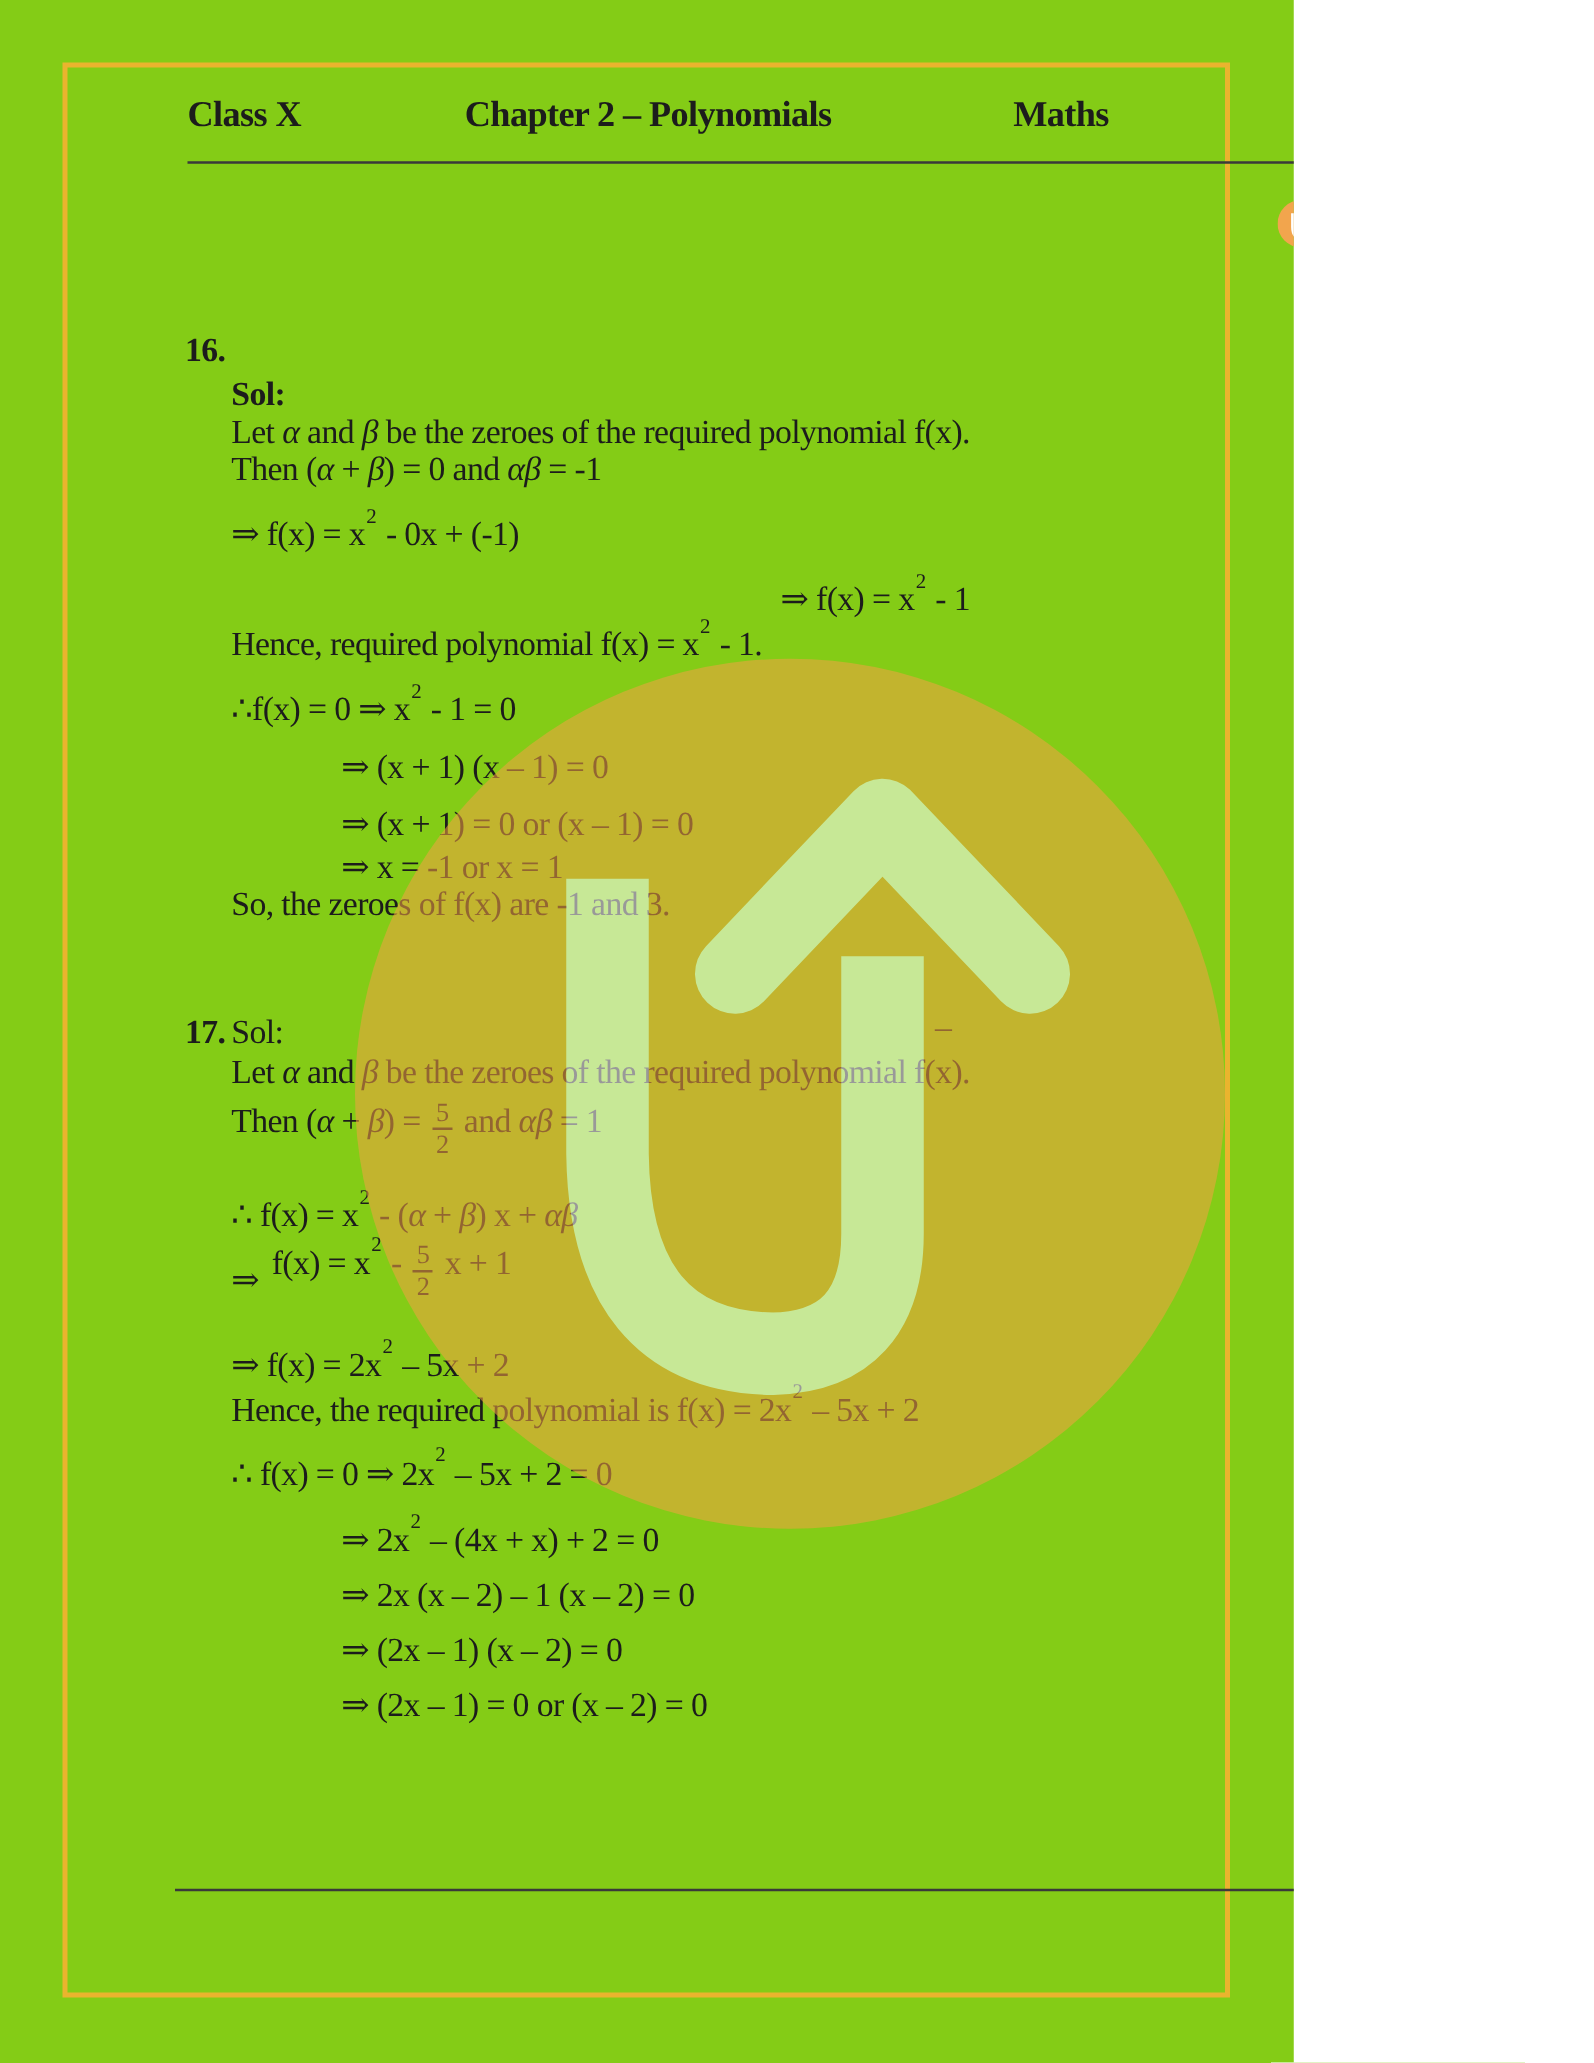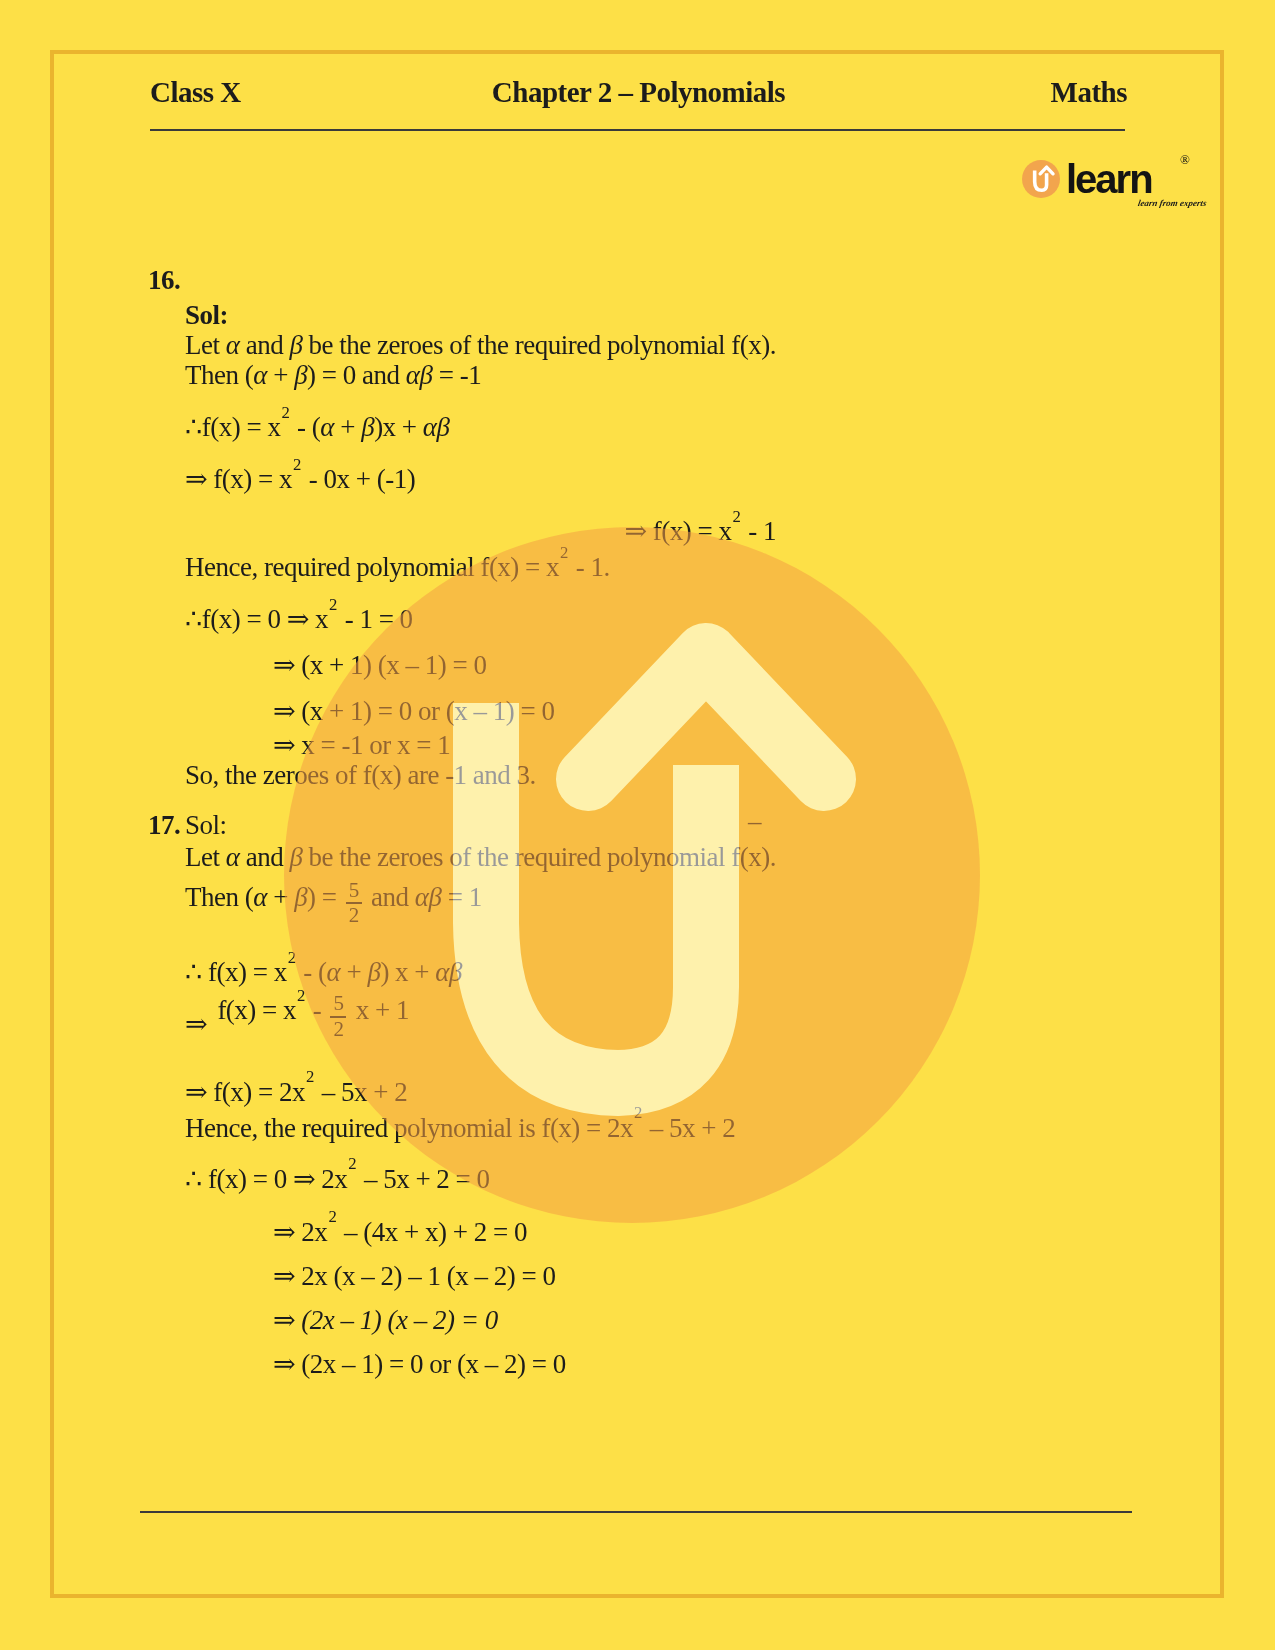--- a/index.html
+++ b/index.html
@@ -2,21 +2,21 @@
 <html style="--border: #EAB42E; --text: #1C1C1C; --rule: #3A3A3A; --watermark_circle: #F5A143; --watermark_glyph: #FFFFFF; --logo_circle: #F2A54D; --logo_text: #141414;"><head>
 <meta charset="utf-8">
 <style>
   :root{
     --border:#EAB42E; --text:#1C1C1C; --rule:#3A3A3A;
     --watermark_circle:#F5A143; --watermark_glyph:#FFFFFF;
     --logo_circle:#F2A54D; --logo_text:#141414;
   }
   html,body{margin:0;padding:0;background:#fff;}
   .page{
-    position:relative; width:1275px; height:1650px; background:#fde047;
+    position:relative; width:1035px; height:1650px; background:#84cc16;
     font-family:"Liberation Serif","DejaVu Serif",serif;
     color:var(--text); font-size:27px; letter-spacing:-0.5px; overflow:hidden;
   }
   .frame{position:absolute; left:50px; top:50px; right:51px; bottom:52px;
     border:4px solid var(--border); pointer-events:none;}
   
   .header{position:absolute; left:150px; right:148px; top:76px; height:32px; font-weight:bold; font-size:29px;}
   .h-left{position:absolute; left:0; top:0;}
   .h-center{position:absolute; left:0; right:0; text-align:center; top:0;}
   .h-right{position:absolute; right:0; top:0;}
@@ -76,21 +76,20 @@
     <span class="tagline">learn from experts</span>
   </div>
 
 
   <div class="section" style="top:265px">
     <span class="qnum">16.</span>
     <div class="sol-label" style="margin-top:35px">Sol:</div>
     <div>
         <div class="line">Let <i class="gk">α</i> and <i class="gk">β</i> be the zeroes of the required polynomial f(x).</div>
         <div class="line">Then (<i class="gk">α</i> + <i class="gk">β</i>) = 0 and <i class="gk">α</i><i class="gk">β</i> = -1</div>
-        <div class="line" style="margin-top: 16px;">∴f(x) = x<sup>2</sup> - (<i class="gk">α</i> + <i class="gk">β</i>)x + <i class="gk">α</i><i class="gk">β</i></div>
         <div class="line" style="margin-top: 16px;">⇒ f(x) = x<sup>2</sup> - 0x + (-1)</div>
         <div class="line" style="margin-top: 16px; text-align: right;">⇒ f(x) = x<sup>2</sup> - 1</div>
         <div class="line">Hence, required polynomial f(x) = x<sup>2</sup> - 1.</div>
         <div class="line" style="margin-top: 16px;">∴f(x) = 0 ⇒ x<sup>2</sup> - 1 = 0</div>
         <div class="line ind1" style="margin-top: 16px;">⇒ (x + 1) (x – 1) = 0</div>
         <div class="line ind1" style="margin-top: 16px;">⇒ (x + 1) = 0 or (x – 1) = 0</div>
         <div class="line ind1" style="margin-top: 4px;">⇒ x = -1 or x = 1</div>
         <div class="line">So, the zeroes of f(x) are -1 and 3.</div>
       </div>
   </div>
@@ -101,21 +100,21 @@
     <div>
         <div class="line" style="margin-top: 2px;">Let <i class="gk">α</i> and <i class="gk">β</i> be the zeroes of the required polynomial f(x).</div>
         <div class="line" style="margin-top: 8px;">Then (<i class="gk">α</i> + <i class="gk">β</i>) = <span class="frac"><span class="fnum">5</span><span class="fden">2</span></span> and <i class="gk">α</i><i class="gk">β</i> = 1</div>
         <div class="line" style="margin-top: 25px;">∴ f(x) = x<sup>2</sup> - (<i class="gk">α</i> + <i class="gk">β</i>) x + <i class="gk">α</i><i class="gk">β</i></div>
         <div class="line" style="margin-top: 2px;"><span class="drop">⇒</span> f(x) = x<sup>2</sup> - <span class="frac"><span class="fnum">5</span><span class="fden">2</span></span> x + 1</div>
         <div class="line" style="margin-top: 31px;">⇒ f(x) = 2x<sup>2</sup> – 5x + 2</div>
         <div class="line">Hence, the required polynomial is f(x) = 2x<sup>2</sup> – 5x + 2</div>
         <div class="line" style="margin-top: 15px;">∴ f(x) = 0 ⇒ 2x<sup>2</sup> – 5x + 2 = 0</div>
         <div class="line ind1" style="margin-top: 17px;">⇒ 2x<sup>2</sup> – (4x + x) + 2 = 0</div>
         <div class="line ind1" style="margin-top: 14px;">⇒ 2x (x – 2) – 1 (x – 2) = 0</div>
-        <div class="line ind1" style="margin-top: 14px; font-style: italic;">⇒ (2x – 1) (x – 2) = 0</div>
+        <div class="line ind1" style="margin-top: 14px;">⇒ (2x – 1) (x – 2) = 0</div>
         <div class="line ind1" style="margin-top: 14px;">⇒ (2x – 1) = 0 or (x – 2) = 0</div>
       </div>
   </div>
 
   <span class="stray-dash">–</span>
 
   <div class="footer-rule"></div>
 
   <svg class="watermark" width="700" height="700" viewBox="0 0 700 700">
     <circle cx="350" cy="350" r="348" style="fill:var(--watermark_circle)"></circle>

